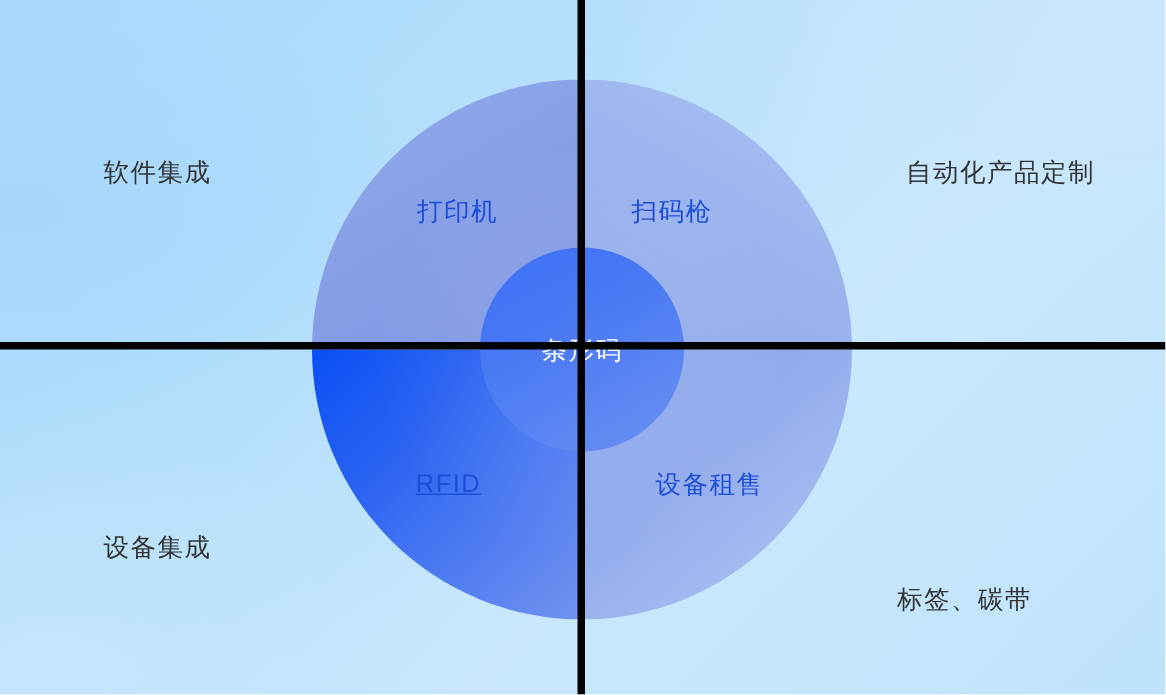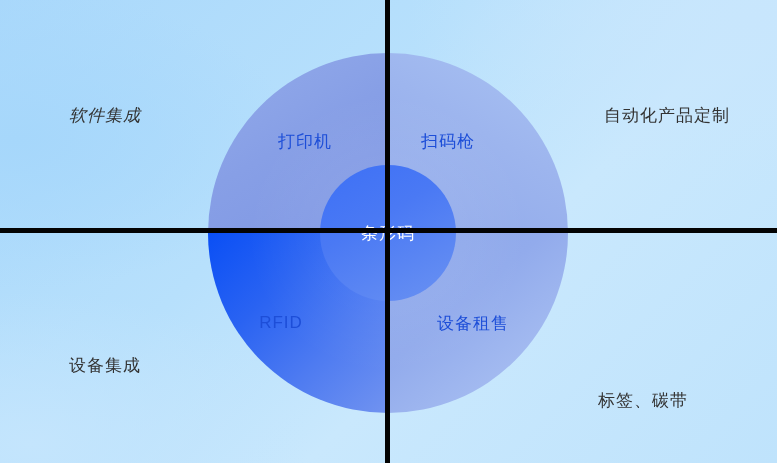--- a/index.html
+++ b/index.html
@@ -164,25 +164,25 @@
     <div class="hub-label">条形码</div>
   </div>
 
   <div class="cross-v"></div>
   <div class="cross-h"></div>
 
   <div class="seg-label" style="left:305px; top:141px;">打印机</div>
 
   <div class="seg-label" style="left:448px; top:141px;">扫码枪</div>
 
-  <div class="seg-label" style="left:281px; top:323px;">RFID</div>
+  <div class="seg-label" style="left:299px; top:323px;text-decoration:underline;">RFID</div>
 
   <div class="seg-label" style="left:473px; top:323px;">设备租售</div>
 
-  <div class="outer-label" style="left:105px; top:115px;font-style:italic;">软件集成</div>
+  <div class="outer-label" style="left:105px; top:115px;">软件集成</div>
 
   <div class="outer-label" style="left:667px; top:115px;">自动化产品定制</div>
 
   <div class="outer-label" style="left:105px; top:365px;">设备集成</div>
 
   <div class="outer-label" style="left:643px; top:365px;margin-top:35px;">标签、碳带</div>
 
 </div>
 
 </body></html>

